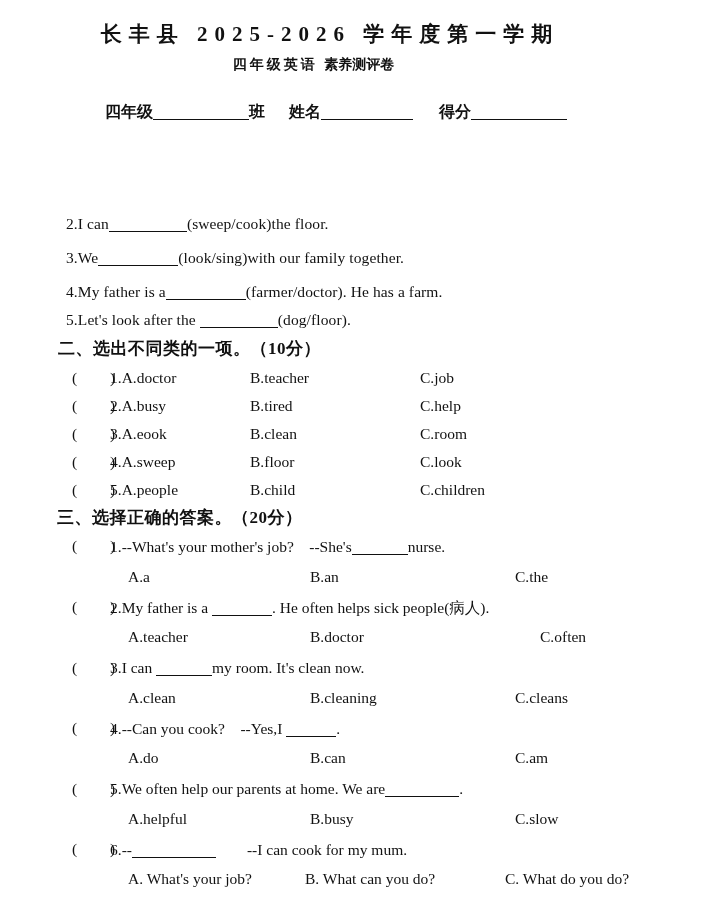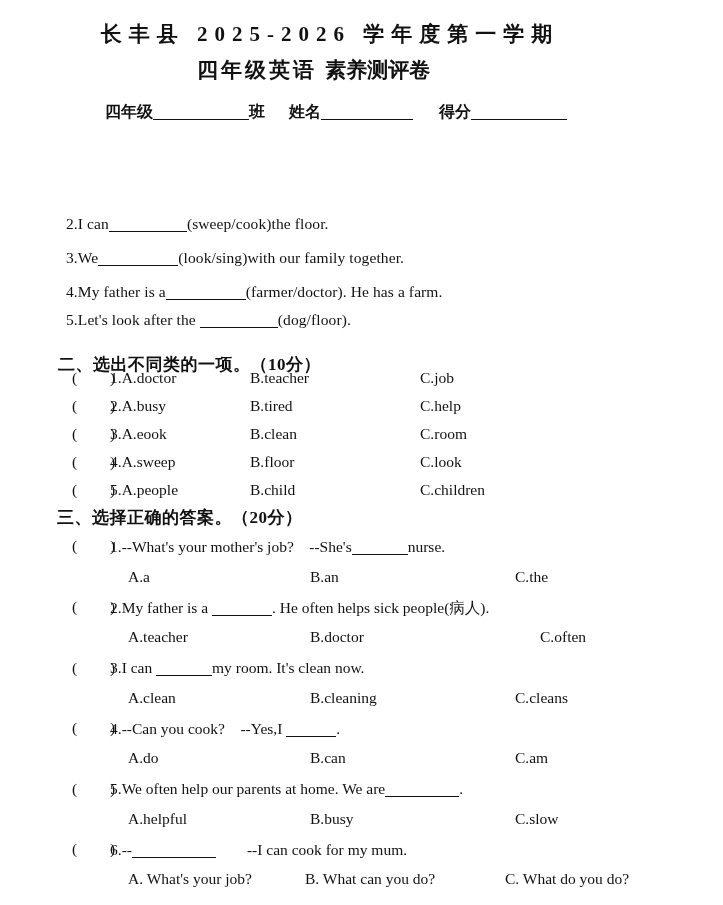--- a/index.html
+++ b/index.html
@@ -34,21 +34,21 @@
     letter-spacing: 7px;
     text-indent: 7px;
     white-space: nowrap;
   }
   .title-line2 {
     position: absolute;
     top: 56px;
     left: 0;
     width: 624px;
     text-align: center;
-    font-size: 21px;
+    font-size: 14px;
     font-weight: bold;
     letter-spacing: 3px;
     text-indent: 3px;
     white-space: nowrap;
   }
   .title-line2 .seg-b { letter-spacing: 0px; }
 
   .info-line {
     position: absolute;
     top: 102px;
@@ -69,21 +69,21 @@
 
   
   .sec-head {
     position: absolute;
     font-size: 17px;
     font-weight: bold;
     white-space: nowrap;
     letter-spacing: 0.5px;
   }
   #sec1-head { top: 147px; left: 38px; }
-  #sec2-head { top: 337px; left: 58px; margin-top: 16px; }
+  #sec2-head { top: 337px; left: 58px; }
   #sec3-head { top: 506px; left: 57px; }
 
   
   .fill-row {
     position: absolute;
     left: 66px;
     font-size: 15.5px;
     white-space: nowrap;
     letter-spacing: 0.1px;
   }

